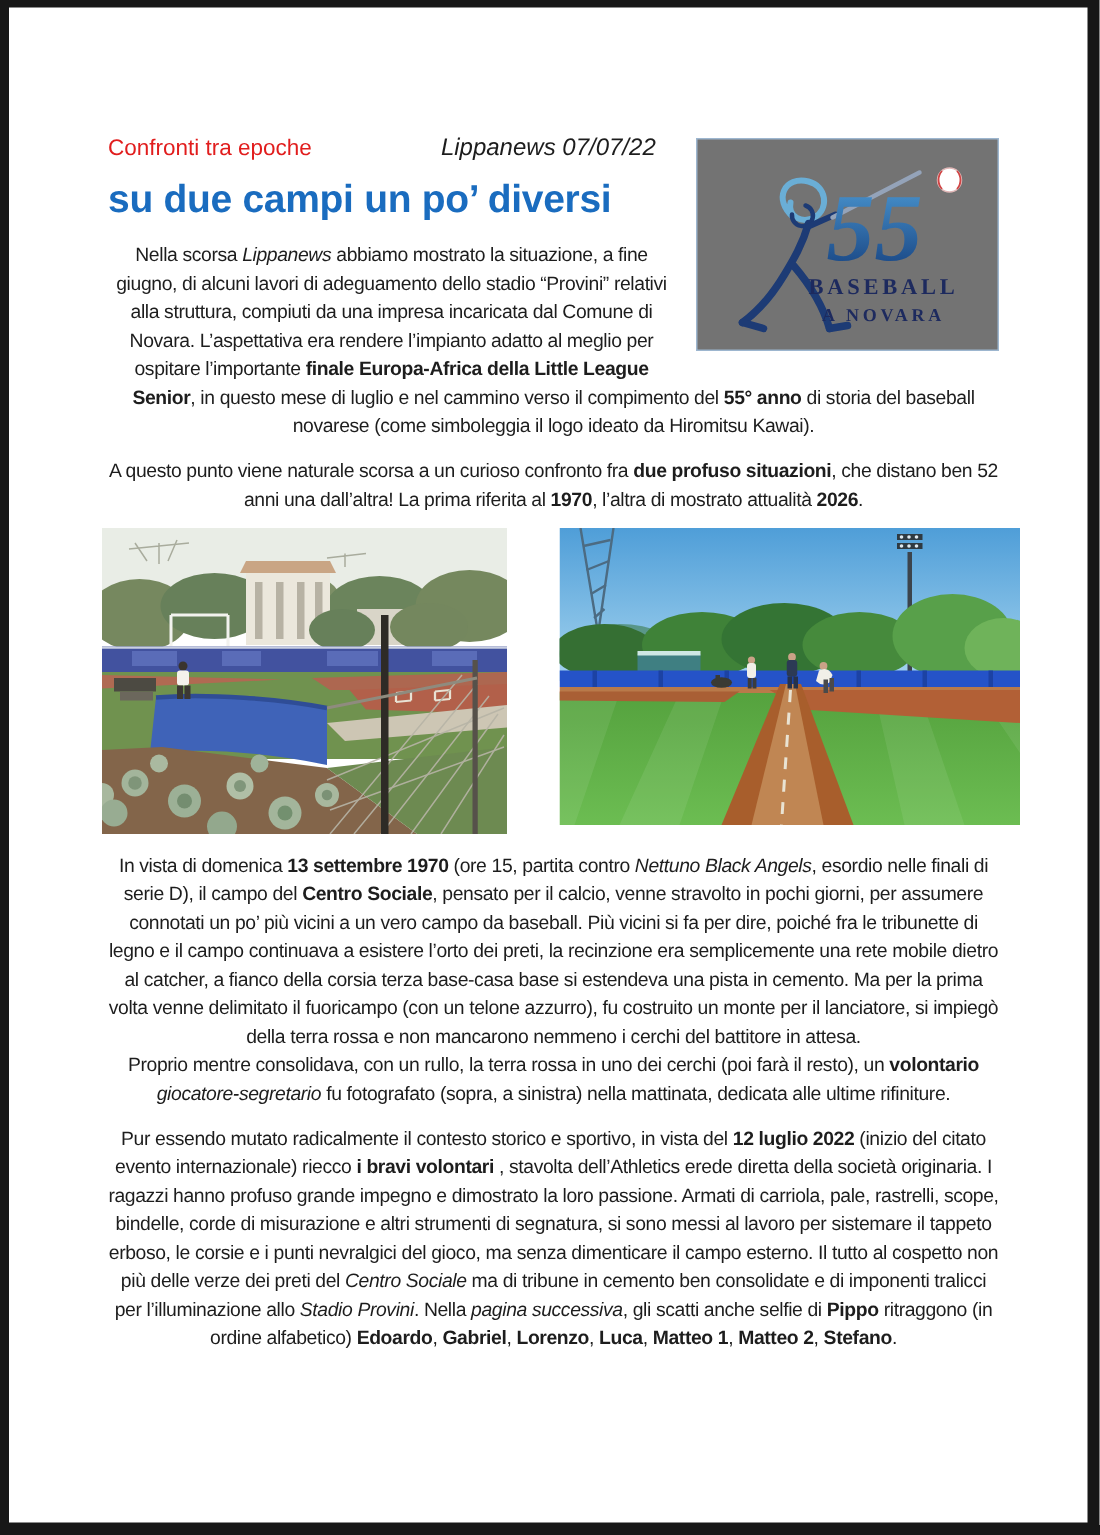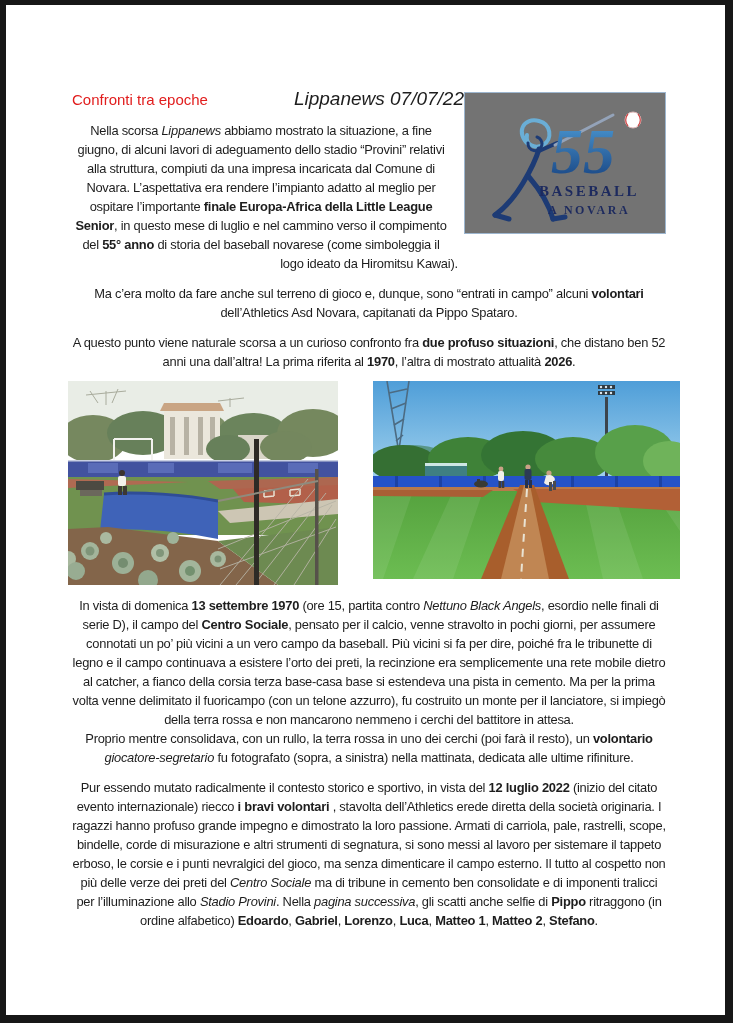--- a/index.html
+++ b/index.html
@@ -32,21 +32,21 @@
     white-space:nowrap;
   }
   .kicker{
     color:var(--accent_red,#e11d1d);
     font-weight:400;
   }
   .date-label{
     display:inline-block;
     margin-left:86px;
     font-style:italic;
-    font-size:19px;
+    font-size:16px;
     color:#1d1d1d;
   }
   h1.title{
     margin:8px 0 0 0;
     font-size:26px;line-height:32px;
     font-weight:700;
     color:var(--title_blue,#1a6cbf);
     letter-spacing:-.2px;
   }
   h1.title span{display:block;}
@@ -107,24 +107,24 @@
         <text x="124" y="103" text-anchor="middle" font-family="Liberation Serif, serif" font-size="15" font-weight="600" letter-spacing="2.5" fill="#1d2a5e">BASEBALL</text>
         <text x="124" y="121" text-anchor="middle" font-family="Liberation Serif, serif" font-size="12" font-weight="600" letter-spacing="2.5" fill="#1d2a5e">A NOVARA</text>
       </svg>
     </div>
 
     <div class="kicker-row">
       <span class="kicker">Confronti tra epoche</span><span class="date-label">Lippanews 07/07/22</span>
     </div>
 
     <h1 class="title">
+      <span>su due campi un po’ diversi</span>
     </h1>
 
     <p class="body-par"><span>Nella scorsa </span><span class="i">Lippanews</span><span> abbiamo mostrato la situazione, a fine giugno, di alcuni lavori di adeguamento dello stadio “Provini” relativi alla struttura, compiuti da una impresa incaricata dal Comune di Novara. L’aspettativa era rendere l’impianto adatto al meglio per ospitare l’importante </span><span class="b">finale Europa-Africa della Little League Senior</span><span>, in questo mese di luglio e nel cammino verso il compimento del </span><span class="b">55° anno</span><span> di storia del baseball novarese (come simboleggia il logo ideato da Hiromitsu Kawai).</span></p>
-    <p class="body-par"><span>Ma c’era molto da fare anche sul terreno di gioco e, dunque, sono “entrati in campo” alcuni </span><span class="b">volontari</span><span> dell’Athletics Asd Novara, capitanati da Pippo Spataro.</span></p>
     <p class="body-par"><span>A questo punto viene naturale scorsa a un curioso confronto fra </span><span class="b">due profuso situazioni</span><span>, che distano ben 52 anni una dall’altra! La prima riferita al </span><span class="b">1970</span><span>, l’altra di mostrato attualità </span><span class="b">2026</span><span>.</span></p>
 
     <div class="photos-row">
 
       <svg class="photo" width="270" height="204" viewBox="0 0 270 204">
         <rect x="0" y="0" width="270" height="62" fill="#e9ede6"></rect>
 
         <g stroke="#a9ac9d" stroke-width="1" fill="none">
           <path d="M18,14 L58,10 M38,10 L38,24 M150,20 L176,17 M162,17 L162,26"></path>
           <path d="M22,10 L30,22 M50,8 L44,22"></path>

